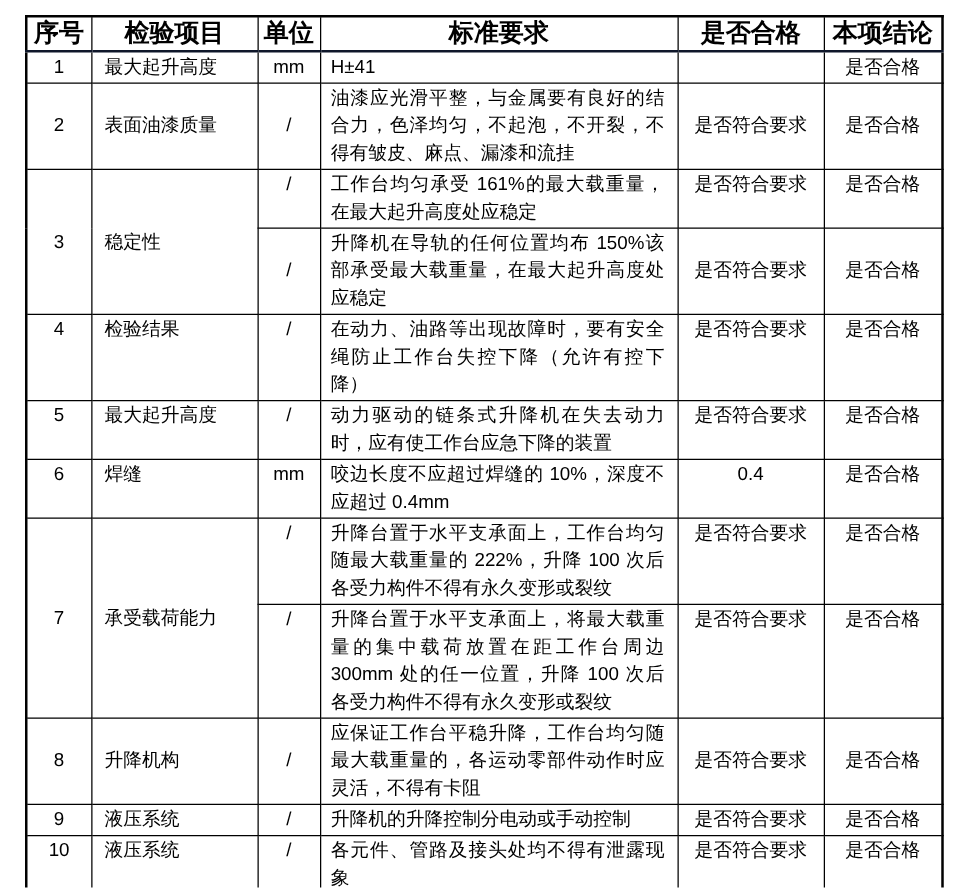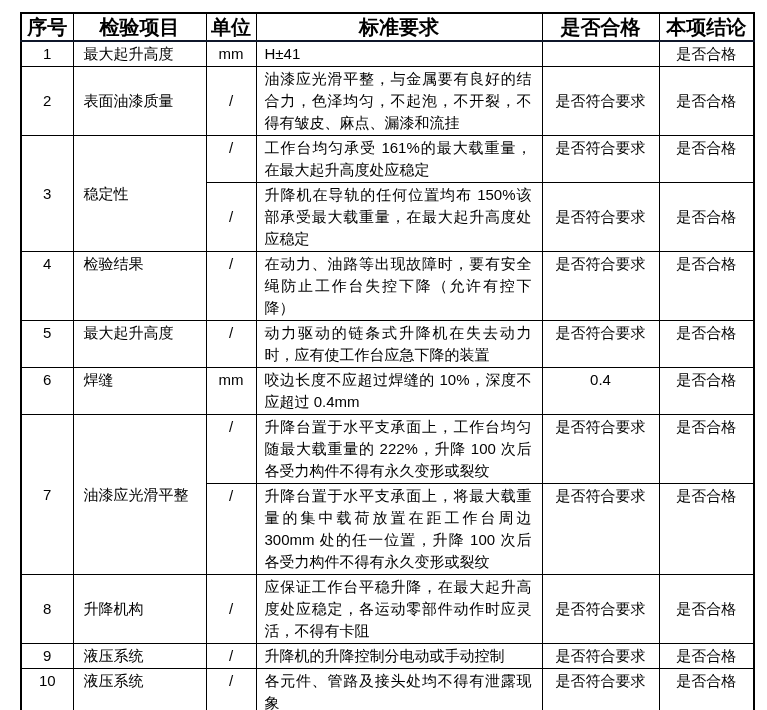--- a/index.html
+++ b/index.html
@@ -115,37 +115,37 @@
     <tr>
       <td class="center">6</td>
       <td class="item">焊缝</td>
       <td class="center">mm</td>
       <td class="req">咬边长度不应超过焊缝的 10%，深度不应超过 0.4mm</td>
       <td class="center">0.4</td>
       <td class="center">是否合格</td>
     </tr>
     <tr>
       <td class="center merged" rowspan="2">7</td>
-      <td class="item merged" rowspan="2">油漆应光滑平整</td>
+      <td class="item merged" rowspan="2">承受载荷能力</td>
       <td class="center">/</td>
       <td class="req">升降台置于水平支承面上，工作台均匀随最大载重量的 222%，升降 100 次后各受力构件不得有永久变形或裂纹</td>
       <td class="center">是否符合要求</td>
       <td class="center">是否合格</td>
     </tr>
     <tr>
       <td class="center">/</td>
       <td class="req">升降台置于水平支承面上，将最大载重量的集中载荷放置在距工作台周边 300mm 处的任一位置，升降 100 次后各受力构件不得有永久变形或裂纹</td>
       <td class="center">是否符合要求</td>
       <td class="center">是否合格</td>
     </tr>
     <tr class="vmid">
       <td class="center">8</td>
       <td class="item">升降机构</td>
       <td class="center">/</td>
-      <td class="req">应保证工作台平稳升降，在最大起升高度处应稳定，各运动零部件动作时应灵活，不得有卡阻</td>
+      <td class="req">应保证工作台平稳升降，工作台均匀随最大载重量的，各运动零部件动作时应灵活，不得有卡阻</td>
       <td class="center">是否符合要求</td>
       <td class="center">是否合格</td>
     </tr>
     <tr>
       <td class="center">9</td>
       <td class="item">液压系统</td>
       <td class="center">/</td>
       <td class="req">升降机的升降控制分电动或手动控制</td>
       <td class="center">是否符合要求</td>
       <td class="center">是否合格</td>

